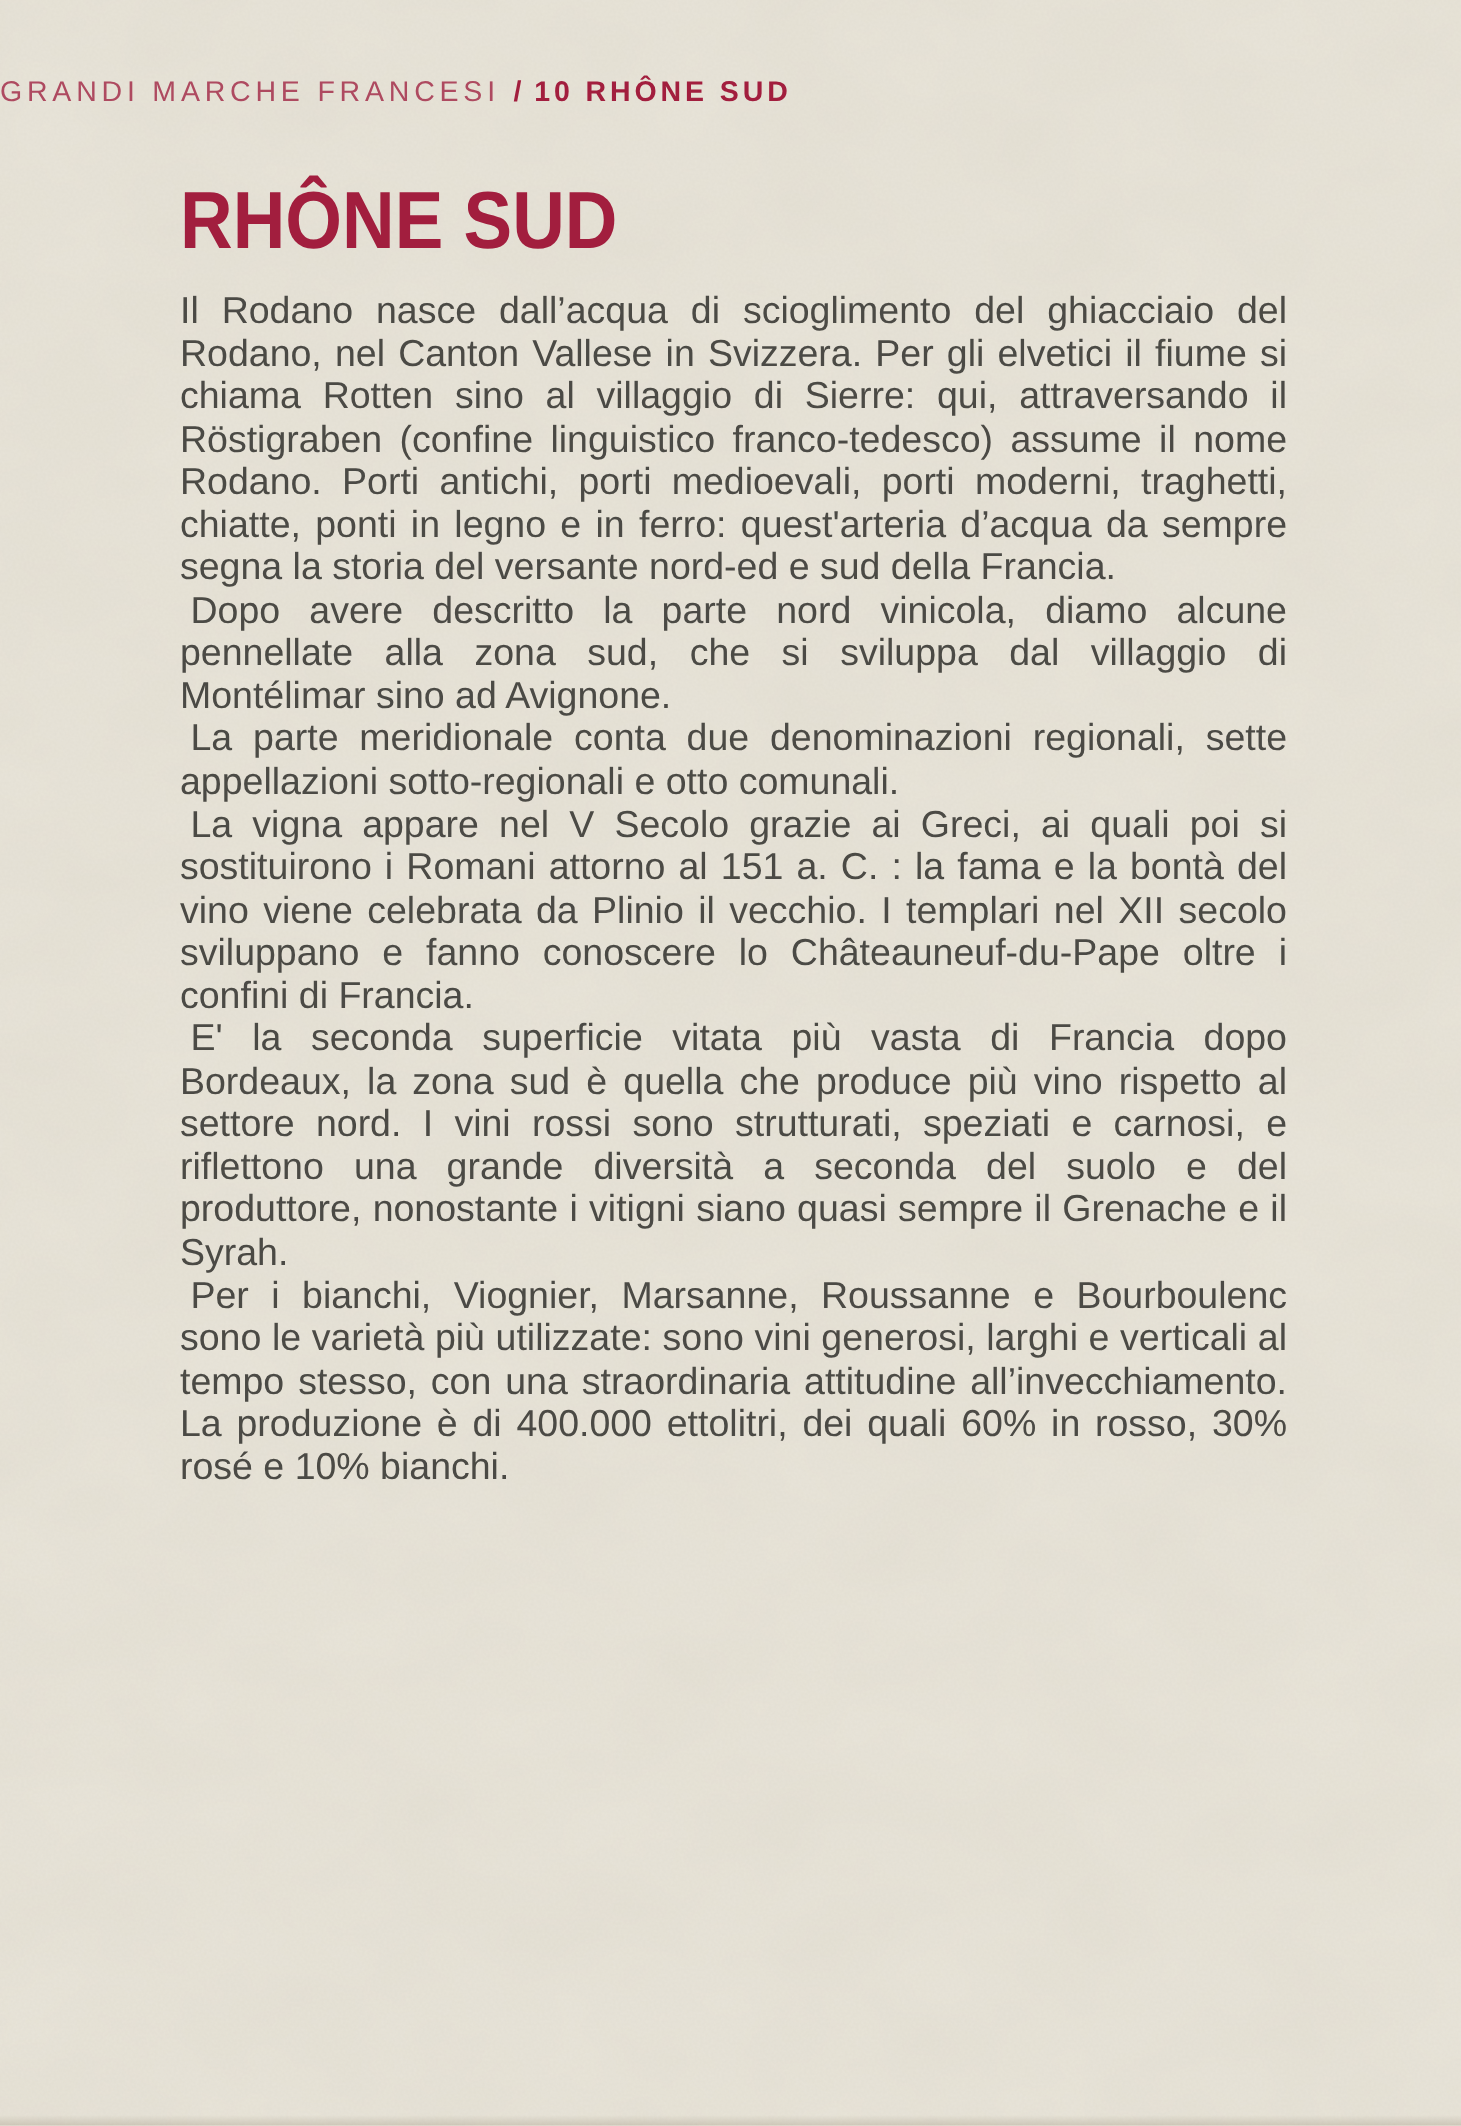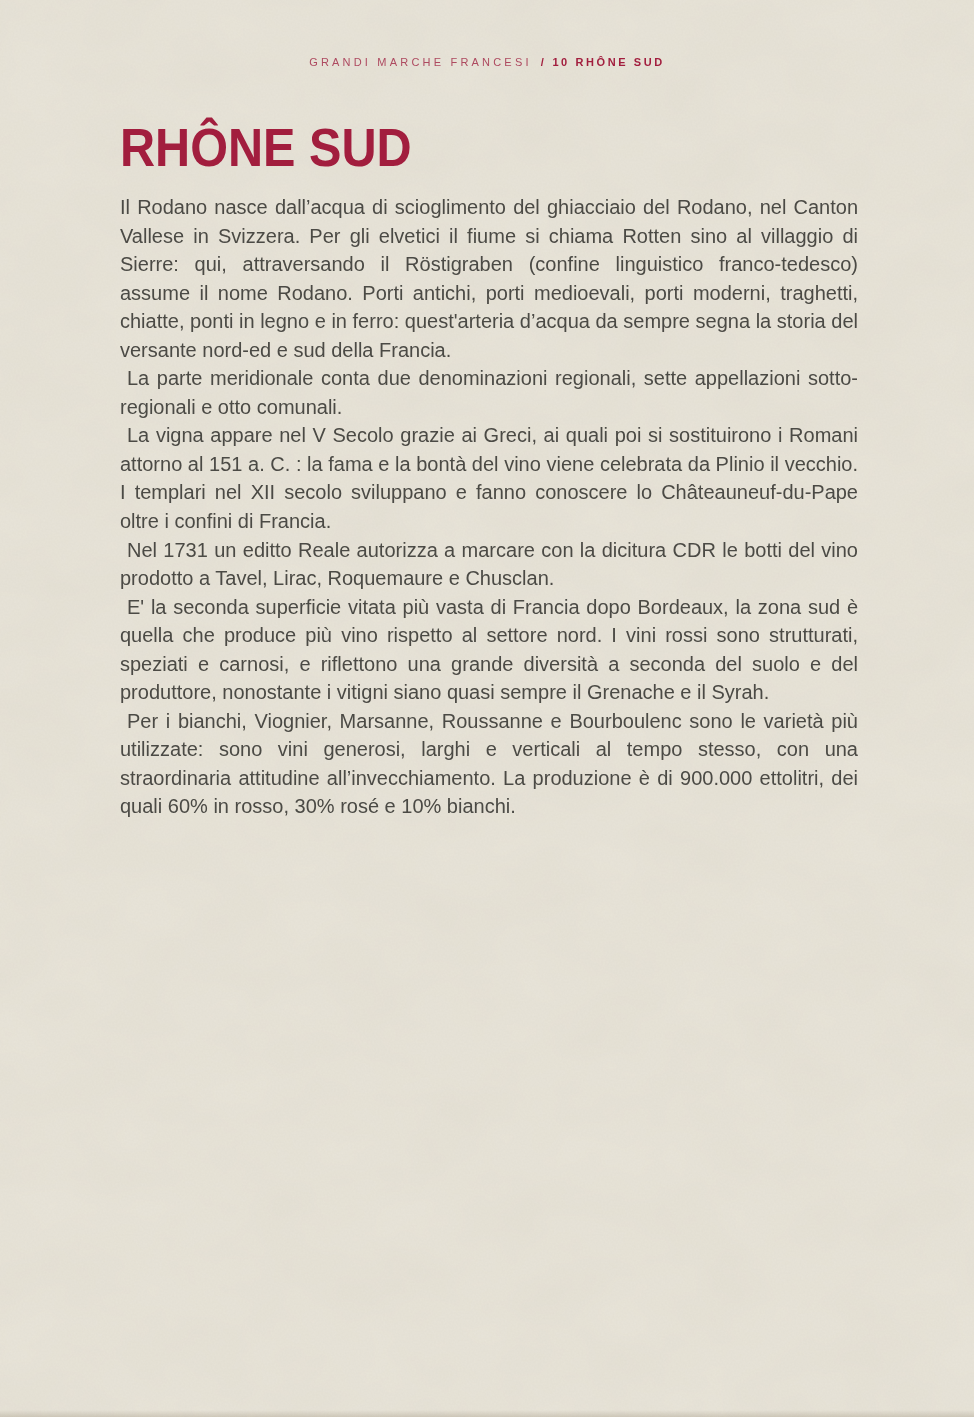--- a/index.html
+++ b/index.html
@@ -26,22 +26,22 @@
     position:absolute;
     left:0;top:0;
     width:974px;height:1417px;
     pointer-events:none;
   }
   .running-head{
     position:absolute;
     top:52px;
     left:0;
     width:100%;
-    text-align:center;
-    font-size:11px;
+    text-align:left;
+    font-size:19px;
     line-height:20px;
     white-space:nowrap;
   }
   .running-head .series{
     color:var(--series-red,#ae4a60);
     font-weight:500;
     letter-spacing:3.2px;
   }
   .running-head .sep{
     color:var(--accent-red,#a21e3e);
@@ -67,21 +67,21 @@
     transform:scaleX(0.9);
     transform-origin:left center;
     white-space:nowrap;
   }
   .body-text{
     position:absolute;
     left:120px;
     top:193px;
     width:738px;
     color:var(--body-text,#4b4a45);
-    font-size:20px;
+    font-size:25px;
     line-height:28.55px;
     text-align:justify;
   }
   .body-text p{
     margin:0;
     text-indent:7px;
   }
   .body-text p:first-child{
     text-indent:0;
   }
@@ -112,22 +112,22 @@
   </svg>
 
   <div class="running-head">
     <span class="series">GRANDI MARCHE FRANCESI</span><span class="sep">/</span><span class="chapter">10 RHÔNE SUD</span>
   </div>
 
   <h1 class="title">RHÔNE SUD</h1>
 
   <article class="body-text">
       <p>Il Rodano nasce dall’acqua di scioglimento del ghiacciaio del Rodano, nel Canton Vallese in Svizzera. Per gli elvetici il fiume si chiama Rotten sino al villaggio di Sierre: qui, attraversando il Röstigraben (confine linguistico franco-tedesco) assume il nome Rodano. Porti antichi, porti medioevali, porti moderni, traghetti, chiatte, ponti in legno e in ferro: quest'arteria d’acqua da sempre segna la storia del versante nord-ed e sud della Francia.</p>
+      <p>Dopo avere descritto la parte nord vinicola, diamo alcune pennellate alla zona sud, che si sviluppa dal villaggio di Montélimar sino ad Avignone.</p>
       <p>La parte meridionale conta due denominazioni regionali, sette appellazioni sotto-regionali e otto comunali.</p>
       <p>La vigna appare nel V Secolo grazie ai Greci, ai quali poi si sostituirono i Romani attorno al 151 a. C. : la fama e la bontà del vino viene celebrata da Plinio il vecchio. I templari nel XII secolo sviluppano e fanno conoscere lo Châteauneuf-du-Pape oltre i confini di Francia.</p>
-      <p>Nel 1731 un editto Reale autorizza a marcare con la dicitura CDR le botti del vino prodotto a Tavel, Lirac, Roquemaure e Chusclan.</p>
       <p>E' la seconda superficie vitata più vasta di Francia dopo Bordeaux, la zona sud è quella che produce più vino rispetto al settore nord. I vini rossi sono strutturati, speziati e carnosi, e riflettono una grande diversità a seconda del suolo e del produttore, nonostante i vitigni siano quasi sempre il Grenache e il Syrah.</p>
-      <p>Per i bianchi, Viognier, Marsanne, Roussanne e Bourboulenc sono le varietà più utilizzate: sono vini generosi, larghi e verticali al tempo stesso, con una straordinaria attitudine all’invecchiamento. La produzione è di 900.000 ettolitri, dei quali 60% in rosso, 30% rosé e 10% bianchi.</p>
+      <p>Per i bianchi, Viognier, Marsanne, Roussanne e Bourboulenc sono le varietà più utilizzate: sono vini generosi, larghi e verticali al tempo stesso, con una straordinaria attitudine all’invecchiamento. La produzione è di 400.000 ettolitri, dei quali 60% in rosso, 30% rosé e 10% bianchi.</p>
     </article>
 
   <div class="page-edge"></div>
 
 </div>
 
 </body></html>

